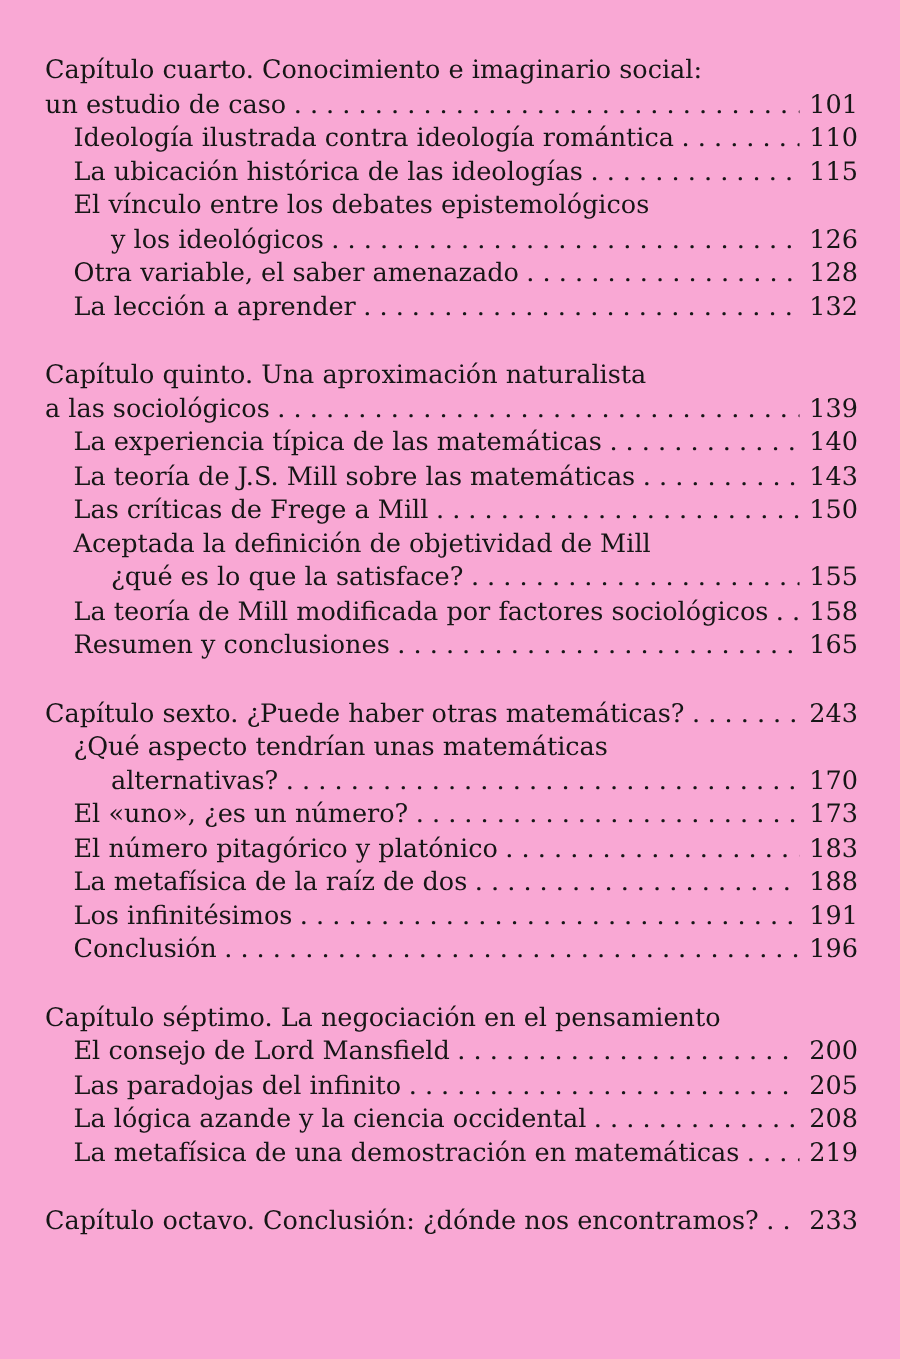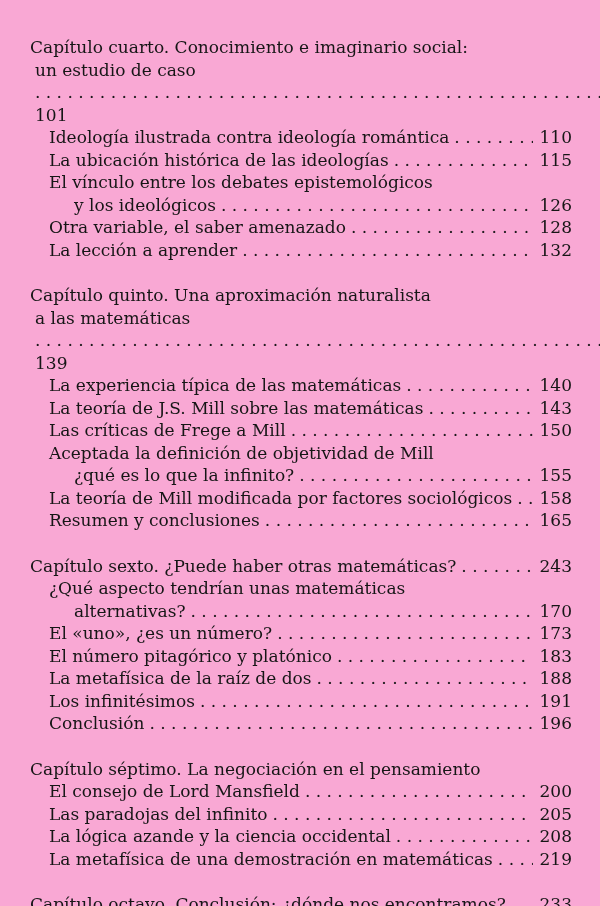--- a/index.html
+++ b/index.html
@@ -28,21 +28,21 @@
   }
   .entry .line.row {
     display: flex;
     align-items: baseline;
   }
   .text {
     white-space: nowrap;
   }
   
   .entry.level0 .line        { padding-left: 0; }
-  .entry.level0 .line.cont   { padding-left: 0; flex-direction: column; }
+  .entry.level0 .line.cont   { padding-left: 0; }
   .entry.level1 .line        { padding-left: 19px; }
   .entry.level1 .line.cont   { padding-left: 44px; }
   
   .leader {
     flex: 1 1 auto;
     min-width: 0;
     overflow: hidden;
     white-space: nowrap;
     margin-left: 5px;
     margin-right: 7px;
@@ -107,21 +107,21 @@
             <span class="text">La lección a aprender</span>
             <span class="leader"></span>
             <span class="pagenum">132</span>
           </div>
         </div>
       </div>
       <div class="group">
         <div class="entry level0">
           <div class="line"><span class="text">Capítulo quinto. Una aproximación naturalista</span></div>
           <div class="line cont row">
-            <span class="text">a las matemáticas</span>
+            <span class="text">a las sociológicos</span>
             <span class="leader"></span>
             <span class="pagenum">139</span>
           </div>
         </div>
         <div class="entry level1">
           <div class="line row">
             <span class="text">La experiencia típica de las matemáticas</span>
             <span class="leader"></span>
             <span class="pagenum">140</span>
           </div>
@@ -136,21 +136,21 @@
         <div class="entry level1">
           <div class="line row">
             <span class="text">Las críticas de Frege a Mill</span>
             <span class="leader"></span>
             <span class="pagenum">150</span>
           </div>
         </div>
         <div class="entry level1">
           <div class="line"><span class="text">Aceptada la definición de objetividad de Mill</span></div>
           <div class="line cont row">
-            <span class="text">¿qué es lo que la infinito?</span>
+            <span class="text">¿qué es lo que la satisface?</span>
             <span class="leader"></span>
             <span class="pagenum">155</span>
           </div>
         </div>
         <div class="entry level1">
           <div class="line row">
             <span class="text">La teoría de Mill modificada por factores sociológicos</span>
             <span class="leader"></span>
             <span class="pagenum">158</span>
           </div>

